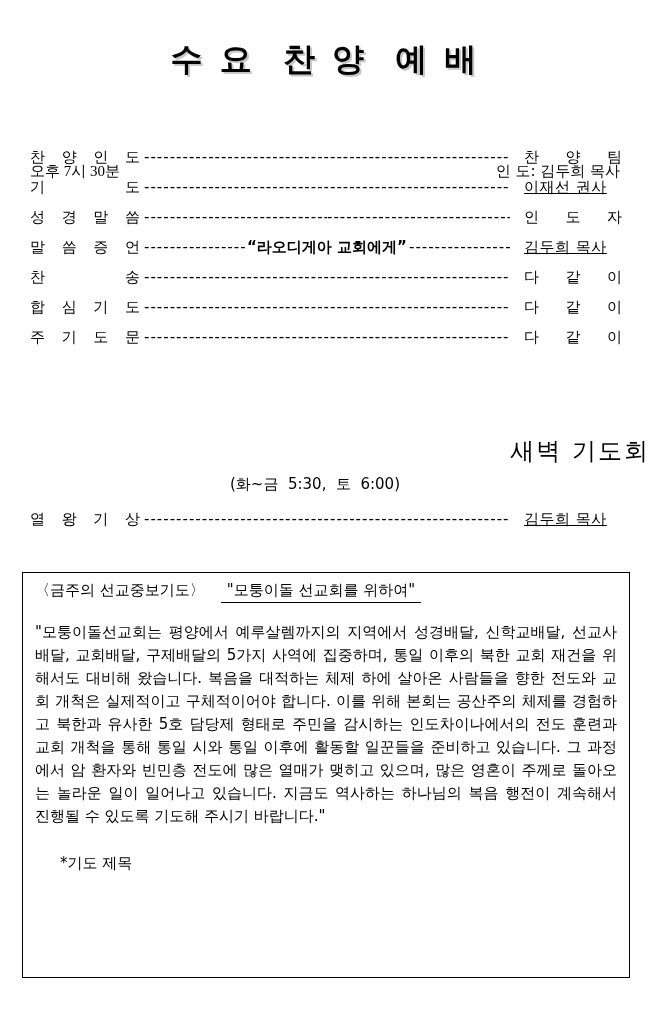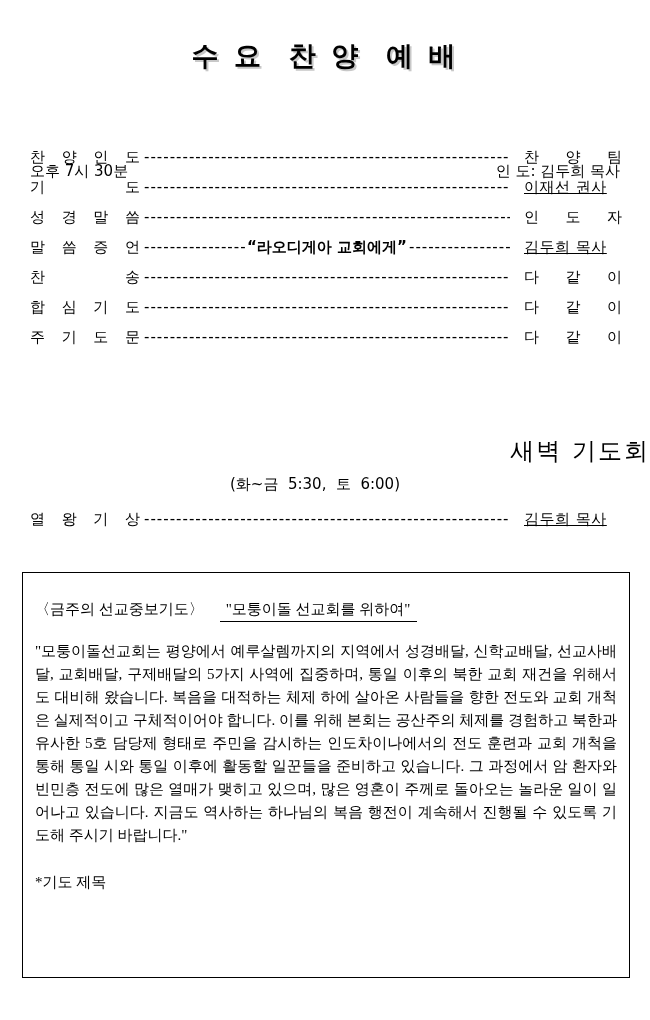--- a/index.html
+++ b/index.html
@@ -16,39 +16,39 @@
     overflow: hidden;
   }
 
   
   .main-title {
     position: absolute;
     top: 38px;
     left: 0;
     width: 650px;
     text-align: center;
-    font-size: 27px;
+    font-size: 32px;
     font-weight: bold;
     letter-spacing: 3px;
     text-shadow: 2px 2px 0 #c8c8c8;
     white-space: pre;
   }
 
   
   .meta-row {
     position: absolute;
     top: 118px;
     left: 30px;
     width: 590px;
     display: flex;
     justify-content: space-between;
     align-items: baseline;
     font-size: 15px;
   }
-  .meta-time { white-space: pre; }
+  .meta-time { white-space: pre; font-family: Liberation Serif, serif; }
   .meta-leader { white-space: pre; margin-top: 44px; }
 
   
   .order-list {
     position: absolute;
     top: 148px;
     left: 30px;
     width: 592px;
   }
   .order-row {
@@ -133,22 +133,21 @@
 
   
   .mission-box {
     position: absolute;
     left: 22px;
     top: 572px;
     width: 608px;
     height: 406px;
     border: 1px solid #000000;
     box-sizing: border-box;
-    padding: 27px 12px 0 12px;
-    font-family: Liberation Serif, serif;
+    padding: 8px 12px 0 12px;
   }
   .mission-head {
     display: flex;
     align-items: baseline;
     font-size: 15px;
     white-space: pre;
     margin-bottom: 18px;
   }
   .mission-head-left { white-space: pre; }
   .mission-head-title {
@@ -162,20 +161,21 @@
     line-height: 23px;
     text-align: justify;
     text-justify: inter-character;
     word-break: break-all;
     margin: 0;
   }
   .pray-heading {
     font-size: 15px;
     margin-top: 26px;
     white-space: pre;
+    margin-left: 25px;
   }
   .pray-items {
     margin-top: 24px;
     font-size: 15px;
     line-height: 23px;
   }
   .pray-item { white-space: pre; }
 </style>
 </head>
 <body>

